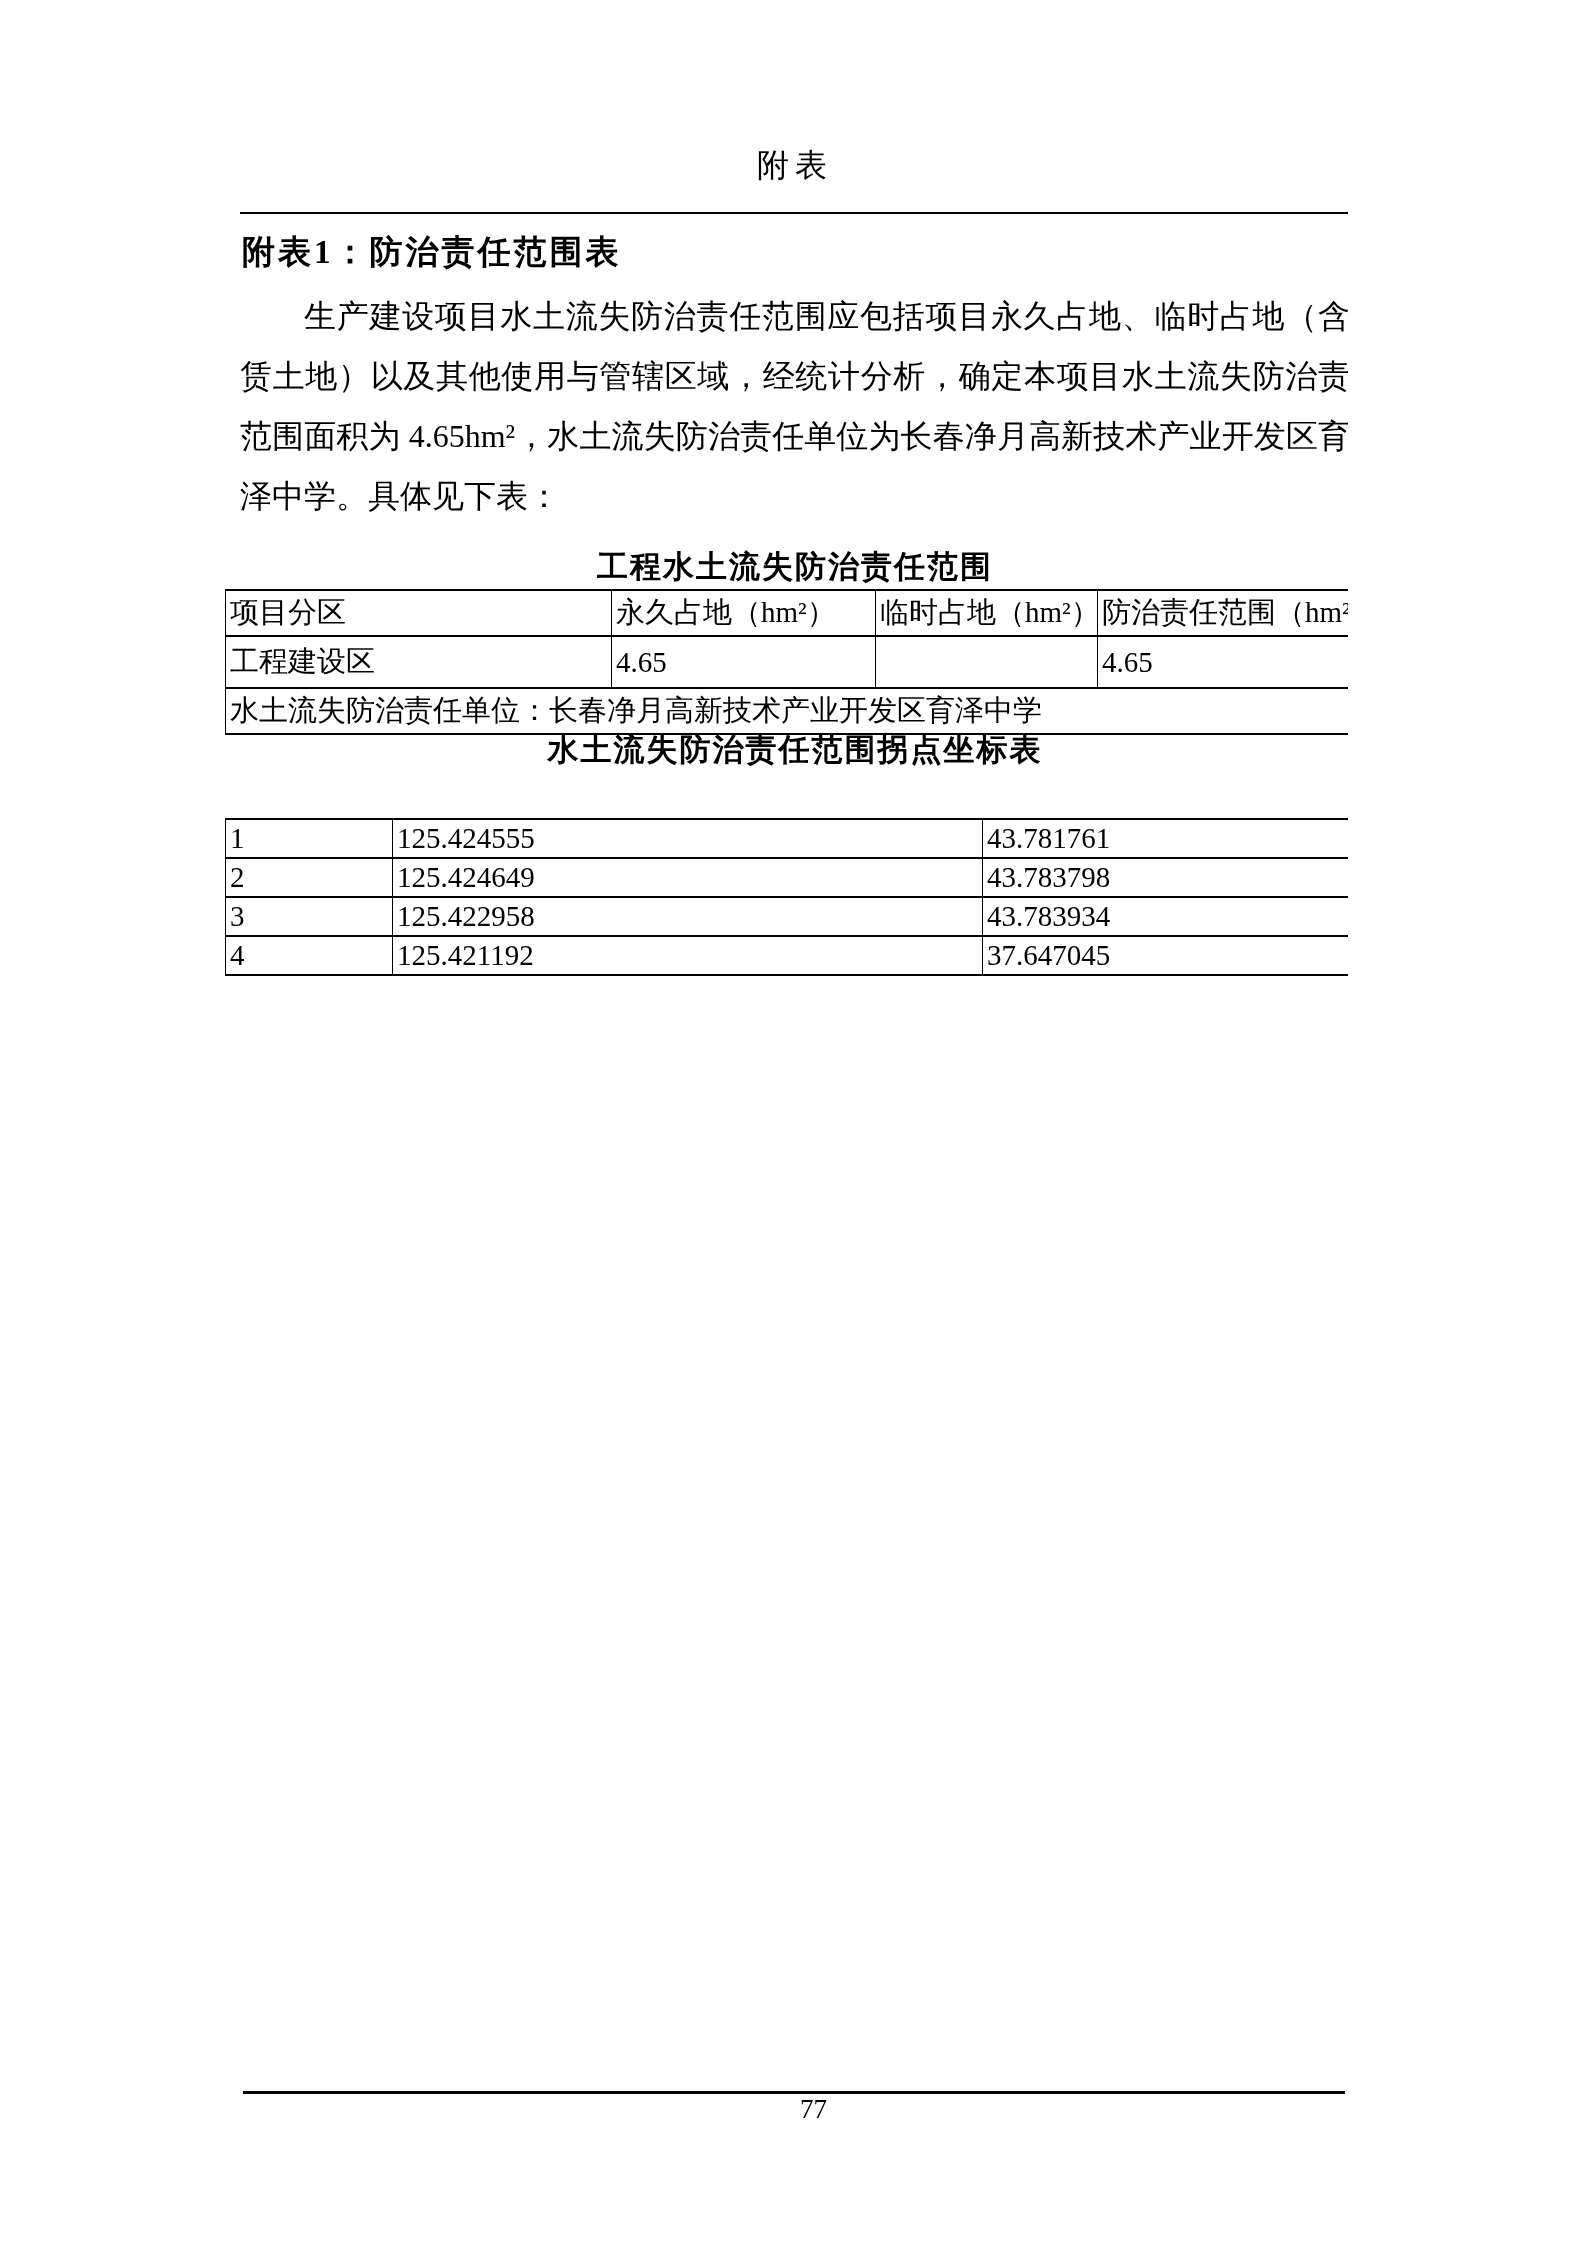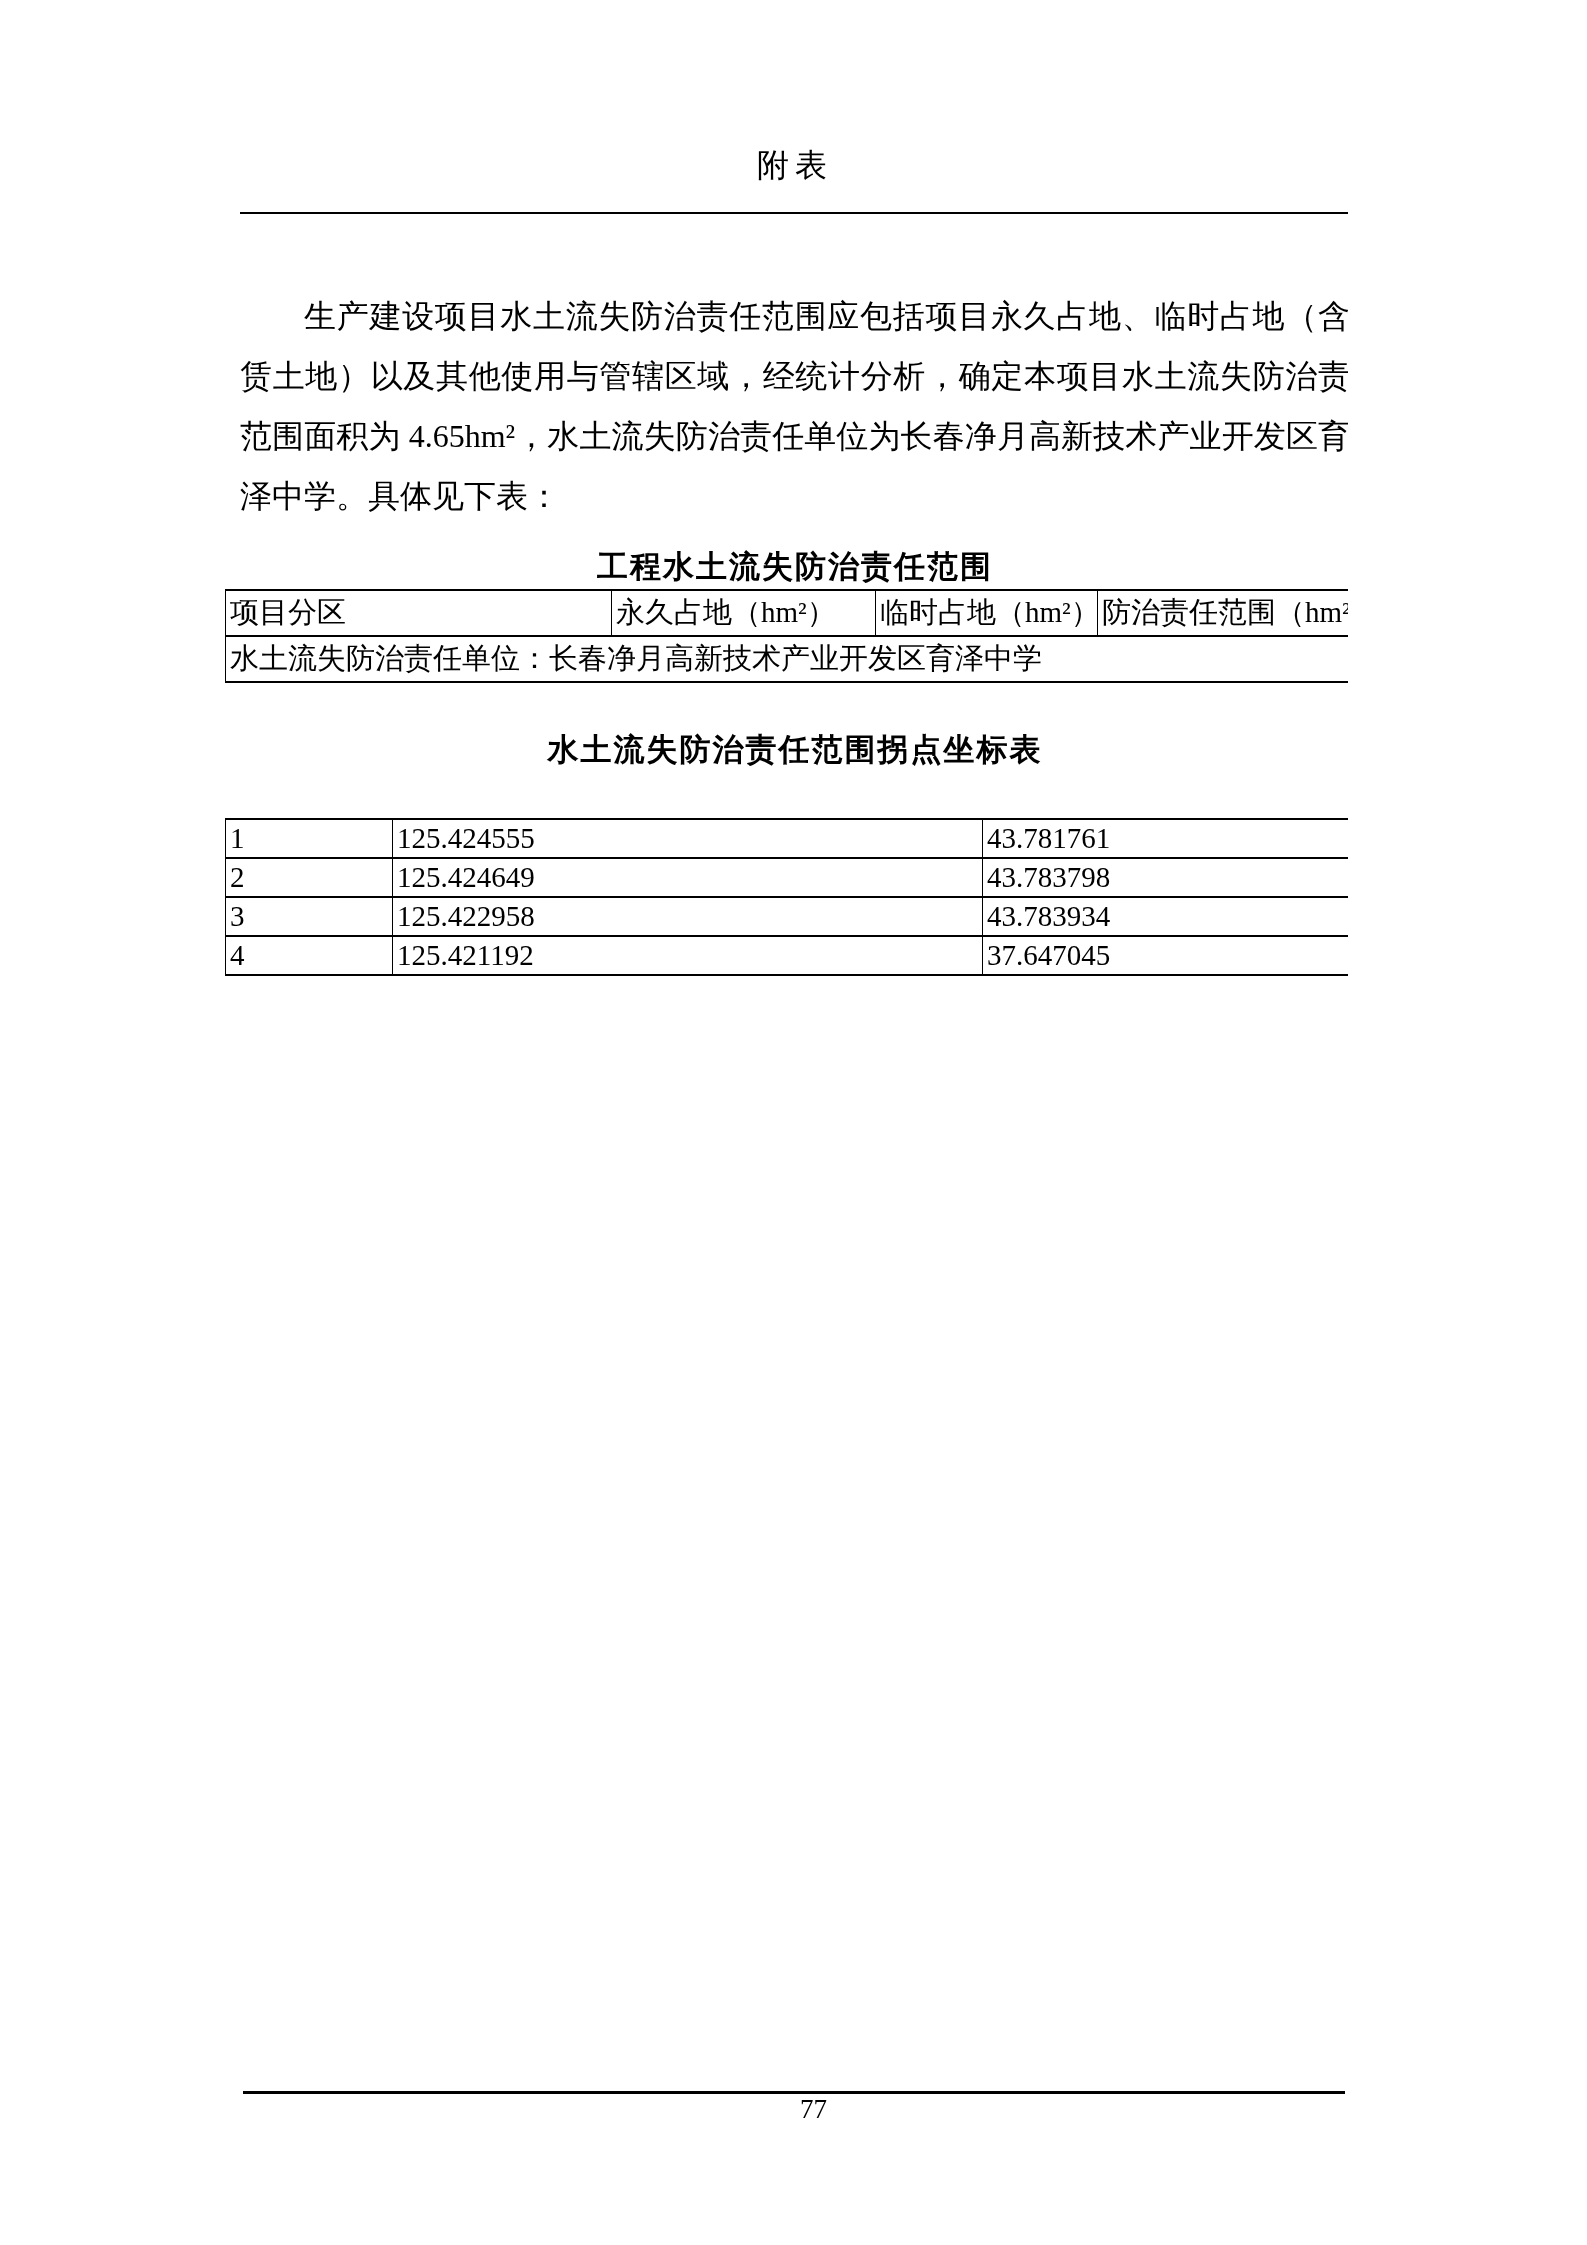--- a/index.html
+++ b/index.html
@@ -102,20 +102,21 @@
   }
 </style>
 </head>
 <body>
 
 <div class="page">
 
   <div class="doc-header-title">附表</div>
   <div class="header-rule"></div>
 
+  <div class="section-heading">附表1：防治责任范围表</div>
 
   <div class="paragraph">
     <div class="para-line first">生产建设项目水土流失防治责任范围应包括项目永久占地、临时占地（含租</div>
     <div class="para-line">赁土地）以及其他使用与管辖区域，经统计分析，确定本项目水土流失防治责任</div>
     <div class="para-line">范围面积为 4.65hm²，水土流失防治责任单位为长春净月高新技术产业开发区育</div>
     <div class="para-line last">泽中学。具体见下表：</div>
   </div>
 
   <div class="table-title t1">工程水土流失防治责任范围</div>
 
@@ -125,20 +126,26 @@
         <col style="width:264px">
         <col style="width:222px">
         <col style="width:266px">
     </colgroup>
     <tbody>
         <tr class="hdr">
       <td>项目分区</td>
       <td>永久占地（hm²）</td>
       <td>临时占地（hm²）</td>
       <td>防治责任范围（hm²）</td>
+    </tr>
+    <tr class="data">
+      <td>工程建设区</td>
+      <td>4.65</td>
+      <td></td>
+      <td>4.65</td>
     </tr>
     <tr class="merged">
       <td colspan="4">水土流失防治责任单位：长春净月高新技术产业开发区育泽中学</td>
     </tr>
   </tbody>
     </table>
 
   <div class="table-title t2">水土流失防治责任范围拐点坐标表</div>
 
   <table class="t2">

